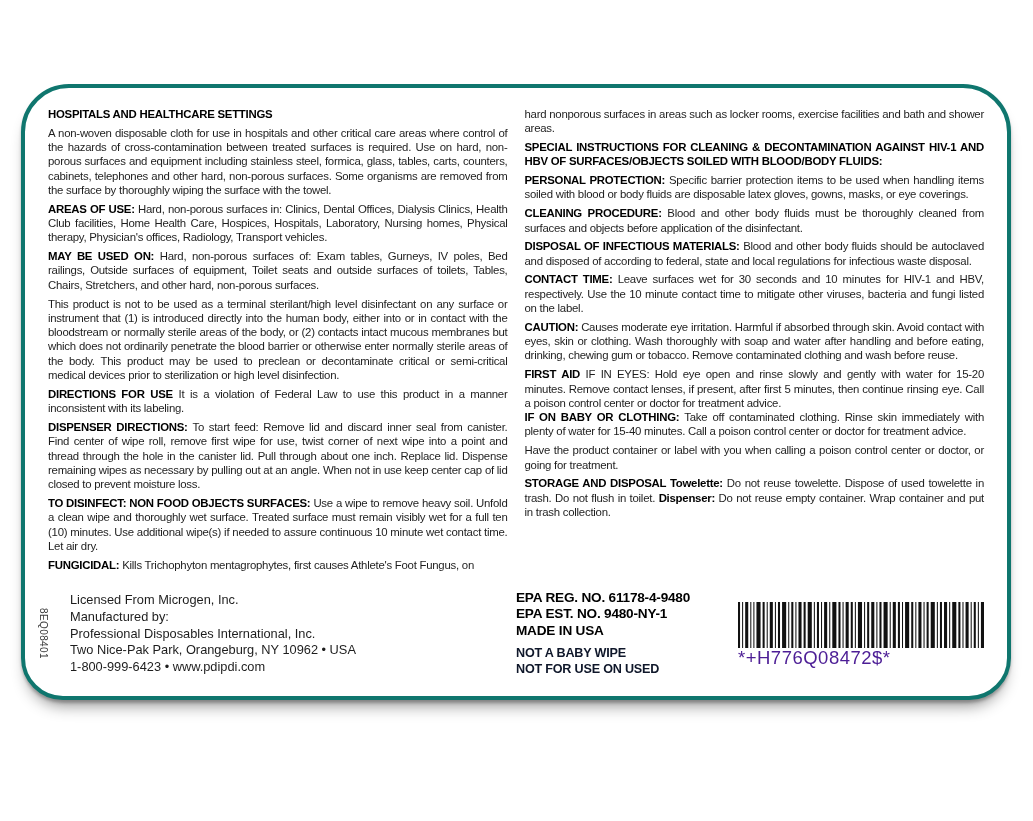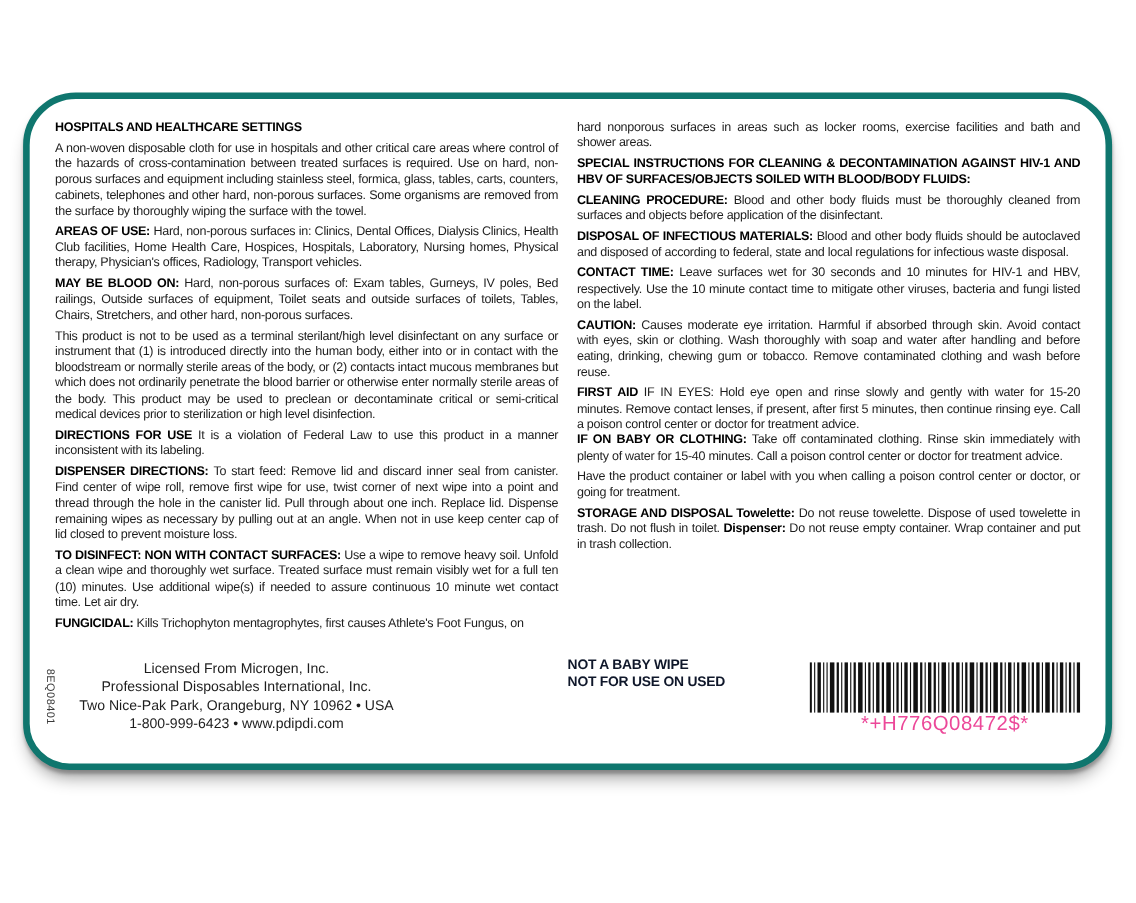--- a/index.html
+++ b/index.html
@@ -2,21 +2,21 @@
 <html><head>
 <meta charset="utf-8">
 <style>
   html,body{margin:0;padding:0;background:#ffffff;}
   .stage{
     position:relative;width:1033px;height:821px;background:#ffffff;overflow:hidden;
     font-family:"Liberation Sans",sans-serif;
   }
   .label-card{
     position:absolute;left:21px;top:84px;width:990px;height:616px;
-    background:#ffffff;border:6px solid #0f766e;border-radius:48px 48px 42px 42px;
+    background:#ffffff;border:4px solid #0f766e;border-radius:48px 48px 42px 42px;
     box-shadow:0 3px 3px rgba(0,0,0,.22), 0 12px 16px -7px rgba(0,0,0,.45);
     display:flex;flex-direction:column;box-sizing:border-box;
   }
   .content{
     flex:1 1 auto;display:flex;gap:17px;
     padding:19px 23px 0 23px;overflow:hidden;
   }
   .col{width:468px;box-sizing:border-box;}
   .para{
     margin:0 0 4.5px 0;
@@ -31,79 +31,86 @@
   }
   .footer-left{display:flex;align-items:center;width:468px;}
   .vert-code-wrap{
     width:16px;height:86px;display:flex;align-items:center;justify-content:center;
     margin-left:-12px;flex:0 0 auto;
   }
   .vert-code{
     transform:rotate(90deg);white-space:nowrap;
     font-size:10px;color:#3a3a3a;letter-spacing:0.4px;
   }
-  .address-block{margin-left:18px;font-size:12.8px;line-height:16.6px;color:#1d1d1d;text-align:center;}
+  .address-block{margin-left:18px;font-size:12.8px;line-height:16.6px;color:#1d1d1d;}
   .footer-right{width:468px;display:flex;justify-content:space-between;}
   .epa-block{font-size:13.6px;line-height:16.6px;font-weight:bold;color:#000;letter-spacing:-0.2px;}
   .warning-block{margin-top:7px;font-size:12.6px;line-height:15.8px;font-weight:bold;letter-spacing:-0.2px;}
   .barcode-block{width:246px;margin-top:12px;flex:0 0 auto;}
   .barcode-bars{display:block;width:246px;height:46px;}
   .barcode-text{
-    text-align:center;font-size:18.5px;color:#ec4899;margin-top:-1px;letter-spacing:0.5px;
+    font-size:18.5px;color:#4c1d95;margin-top:-1px;letter-spacing:0.5px;
     font-family:"Liberation Sans",sans-serif;white-space:nowrap;
   }
 </style>
 </head>
 <body>
 
 <div class="stage">
   <div class="label-card">
 
     <div class="content">
       <div class="col">
           <p class="para"><b>HOSPITALS AND HEALTHCARE SETTINGS</b></p>
           <p class="para"><span>A non-woven disposable cloth for use in hospitals and other critical care areas where control of the hazards of cross-contamination between treated surfaces is required. Use on hard, non-porous surfaces and equipment including stainless steel, formica, glass, tables, carts, counters, cabinets, telephones and other hard, non-porous surfaces. Some organisms are removed from the surface by thoroughly wiping the surface with the towel.</span></p>
           <p class="para"><b>AREAS OF USE: </b><span>Hard, non-porous surfaces in: Clinics, Dental Offices, Dialysis Clinics, Health Club facilities, Home Health Care, Hospices, Hospitals, Laboratory, Nursing homes, Physical therapy, Physician's offices, Radiology, Transport vehicles.</span></p>
-          <p class="para"><b>MAY BE BLOOD ON: </b><span>Hard, non-porous surfaces of: Exam tables, Gurneys, IV poles, Bed railings, Outside surfaces of equipment, Toilet seats and outside surfaces of toilets, Tables, Chairs, Stretchers, and other hard, non-porous surfaces.</span></p>
+          <p class="para"><b>MAY BE USED ON: </b><span>Hard, non-porous surfaces of: Exam tables, Gurneys, IV poles, Bed railings, Outside surfaces of equipment, Toilet seats and outside surfaces of toilets, Tables, Chairs, Stretchers, and other hard, non-porous surfaces.</span></p>
           <p class="para"><span>This product is not to be used as a terminal sterilant/high level disinfectant on any surface or instrument that (1) is introduced directly into the human body, either into or in contact with the bloodstream or normally sterile areas of the body, or (2) contacts intact mucous membranes but which does not ordinarily penetrate the blood barrier or otherwise enter normally sterile areas of the body. This product may be used to preclean or decontaminate critical or semi-critical medical devices prior to sterilization or high level disinfection.</span></p>
           <p class="para"><b>DIRECTIONS FOR USE </b><span>It is a violation of Federal Law to use this product in a manner inconsistent with its labeling.</span></p>
           <p class="para"><b>DISPENSER DIRECTIONS: </b><span>To start feed: Remove lid and discard inner seal from canister. Find center of wipe roll, remove first wipe for use, twist corner of next wipe into a point and thread through the hole in the canister lid. Pull through about one inch. Replace lid. Dispense remaining wipes as necessary by pulling out at an angle. When not in use keep center cap of lid closed to prevent moisture loss.</span></p>
-          <p class="para"><b>TO DISINFECT: NON WITH CONTACT SURFACES: </b><span>Use a wipe to remove heavy soil. Unfold a clean wipe and thoroughly wet surface. Treated surface must remain visibly wet for a full ten (10) minutes. Use additional wipe(s) if needed to assure continuous 10 minute wet contact time. Let air dry.</span></p>
+          <p class="para"><b>TO DISINFECT: NON FOOD OBJECTS SURFACES: </b><span>Use a wipe to remove heavy soil. Unfold a clean wipe and thoroughly wet surface. Treated surface must remain visibly wet for a full ten (10) minutes. Use additional wipe(s) if needed to assure continuous 10 minute wet contact time. Let air dry.</span></p>
           <p class="para"><b>FUNGICIDAL: </b><span>Kills Trichophyton mentagrophytes, first causes Athlete's Foot Fungus, on</span></p>
         </div>
       <div class="col">
           <p class="para"><span>hard nonporous surfaces in areas such as locker rooms, exercise facilities and bath and shower areas.</span></p>
           <p class="para"><b>SPECIAL INSTRUCTIONS FOR CLEANING &amp; DECONTAMINATION AGAINST HIV-1 AND HBV OF SURFACES/OBJECTS SOILED WITH BLOOD/BODY FLUIDS:</b></p>
+          <p class="para"><b>PERSONAL PROTECTION: </b><span>Specific barrier protection items to be used when handling items soiled with blood or body fluids are disposable latex gloves, gowns, masks, or eye coverings.</span></p>
           <p class="para"><b>CLEANING PROCEDURE: </b><span>Blood and other body fluids must be thoroughly cleaned from surfaces and objects before application of the disinfectant.</span></p>
           <p class="para"><b>DISPOSAL OF INFECTIOUS MATERIALS: </b><span>Blood and other body fluids should be autoclaved and disposed of according to federal, state and local regulations for infectious waste disposal.</span></p>
           <p class="para"><b>CONTACT TIME: </b><span>Leave surfaces wet for 30 seconds and 10 minutes for HIV-1 and HBV, respectively. Use the 10 minute contact time to mitigate other viruses, bacteria and fungi listed on the label.</span></p>
           <p class="para"><b>CAUTION: </b><span>Causes moderate eye irritation. Harmful if absorbed through skin. Avoid contact with eyes, skin or clothing. Wash thoroughly with soap and water after handling and before eating, drinking, chewing gum or tobacco. Remove contaminated clothing and wash before reuse.</span></p>
           <p class="para"><b>FIRST AID </b><span>IF IN EYES: Hold eye open and rinse slowly and gently with water for 15-20 minutes. Remove contact lenses, if present, after first 5 minutes, then continue rinsing eye. Call a poison control center or doctor for treatment advice.</span></p>
           <p class="para tight"><b>IF ON BABY OR CLOTHING: </b><span>Take off contaminated clothing. Rinse skin immediately with plenty of water for 15-40 minutes. Call a poison control center or doctor for treatment advice.</span></p>
           <p class="para"><span>Have the product container or label with you when calling a poison control center or doctor, or going for treatment.</span></p>
           <p class="para"><b>STORAGE AND DISPOSAL Towelette: </b><span>Do not reuse towelette. Dispose of used towelette in trash. Do not flush in toilet. </span><b>Dispenser: </b><span>Do not reuse empty container. Wrap container and put in trash collection.</span></p>
         </div>
     </div>
 
     <div class="footer">
 
       <div class="footer-left">
         <div class="vert-code-wrap">
           <span class="vert-code">8EQ08401</span>
         </div>
         <div class="address-block">
             <div>Licensed From Microgen, Inc.</div>
+            <div>Manufactured by:</div>
             <div>Professional Disposables International, Inc.</div>
             <div>Two Nice-Pak Park, Orangeburg, NY 10962 • USA</div>
             <div>1-800-999-6423 • www.pdipdi.com</div>
           </div>
       </div>
 
       <div class="footer-right">
         <div>
+          <div class="epa-block">
+              <div>EPA REG. NO. 61178-4-9480</div>
+              <div>EPA EST. NO. 9480-NY-1</div>
+              <div>MADE IN USA</div>
+            </div>
           <div class="warning-block" id="warning-block" style="color: #0f172a;">
               <div>NOT A BABY WIPE</div>
               <div>NOT FOR USE ON USED</div>
             </div>
         </div>
 
         <div class="barcode-block">
           <svg class="barcode-bars" viewBox="0 0 240 46" preserveAspectRatio="none" aria-hidden="true">
             <g fill="#111111">
               <rect x="0" y="0" width="2" height="46"></rect>

